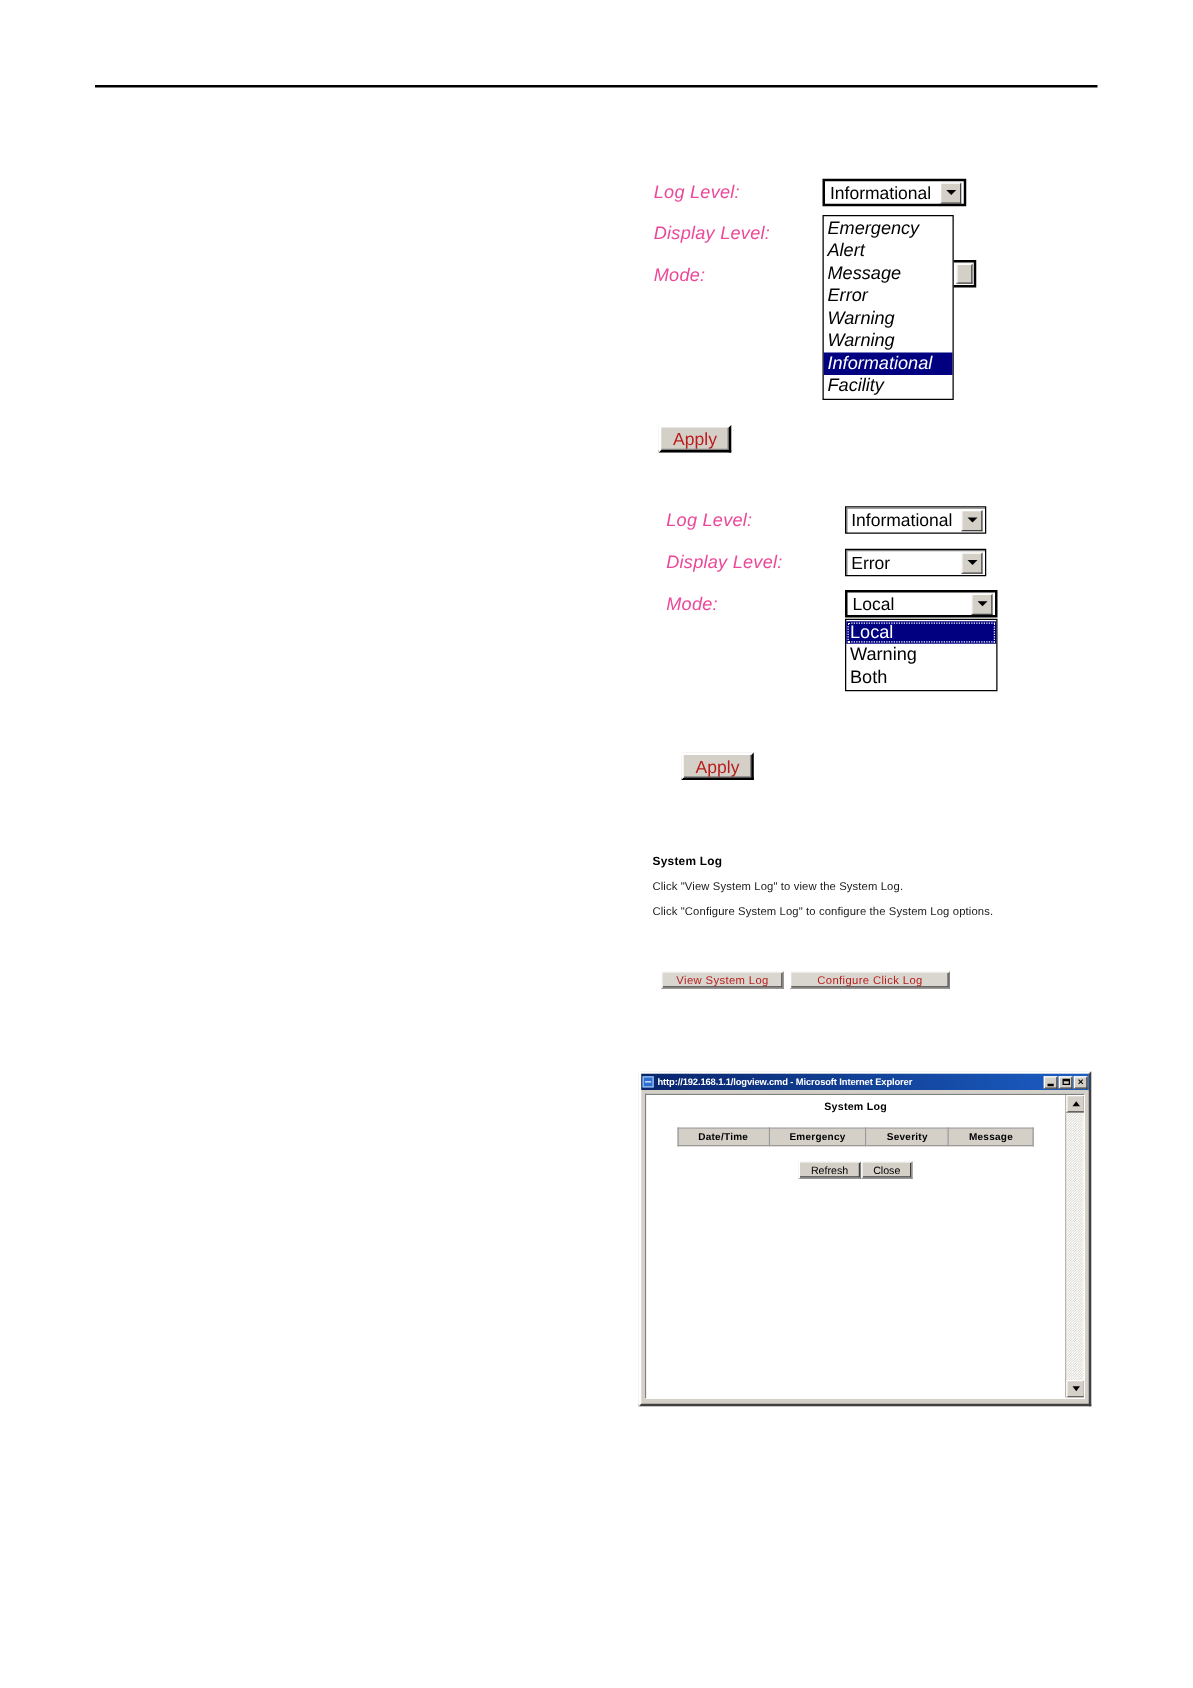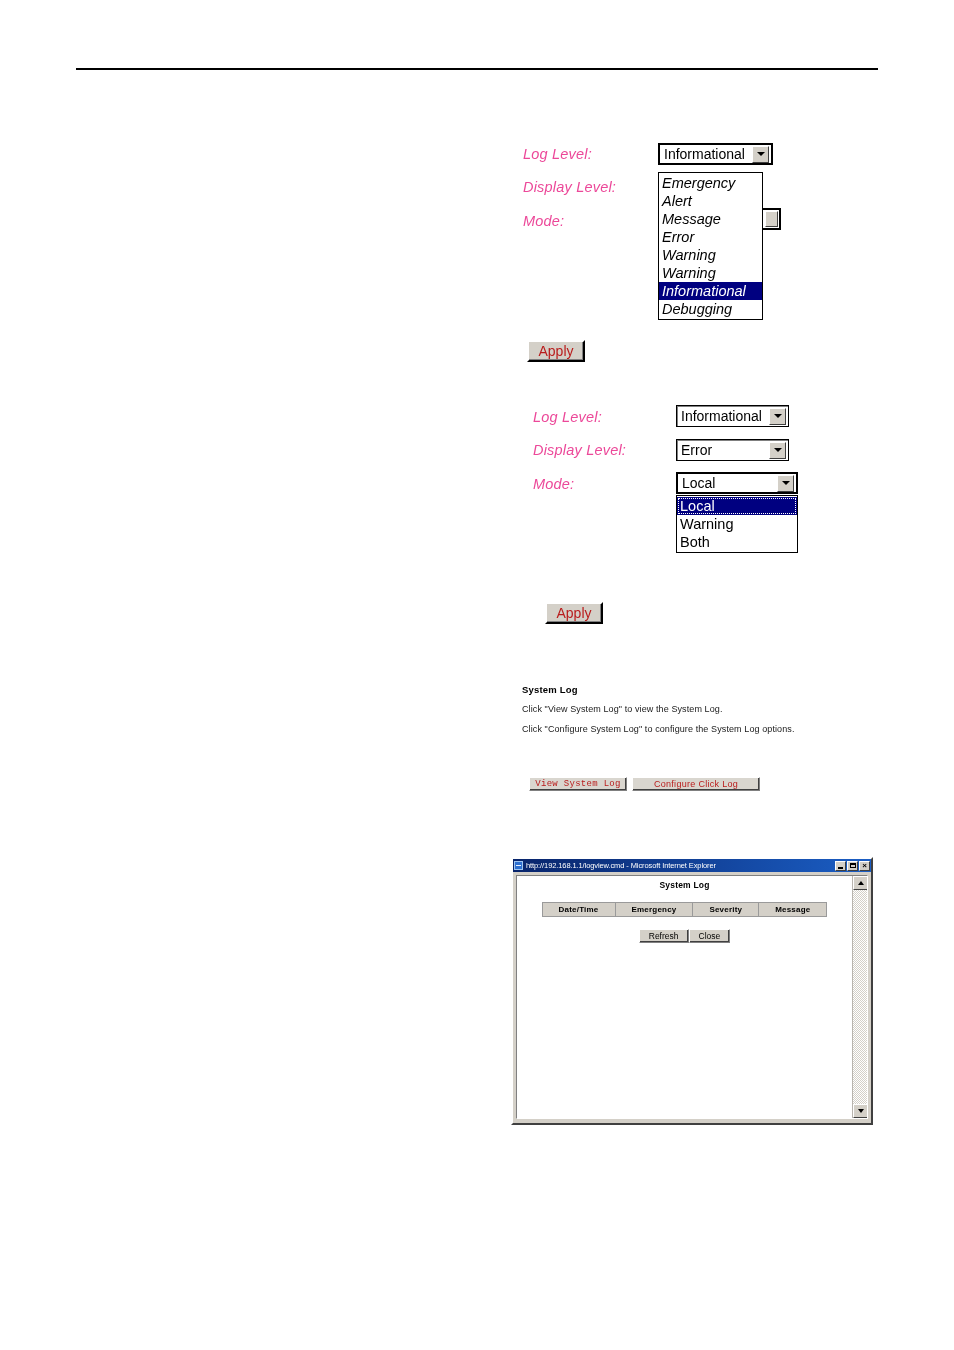--- a/index.html
+++ b/index.html
@@ -217,21 +217,21 @@
   .ie-favicon::after {
     content: "";
     position: absolute;
     left: 1px; top: 3px; right: 1px; height: 1px;
     background: #e8f0ff;
   }
   .ie-title-text {
     flex: 1 1 auto;
     font-size: 7.5px;
     color: #ffffff;
-    font-weight: normal;
+    font-weight: bold;
     white-space: nowrap;
     overflow: hidden;
     letter-spacing: -.1px;
   }
   .ie-winbtns { flex: 0 0 auto; display: flex; gap: 1px; }
   .ie-winbtn {
     width: 11px; height: 10px;
     background: #d4d0c8;
     border-top: 1px solid #ffffff;
     border-left: 1px solid #ffffff;
@@ -373,21 +373,21 @@
 </div>
 
 <div class="dropdown-list" style="left:658px; top:172px; width:105px;font-style:italic;">
   <div class="opt">Emergency</div>
   <div class="opt">Alert</div>
   <div class="opt">Message</div>
   <div class="opt">Error</div>
   <div class="opt">Warning</div>
   <div class="opt">Warning</div>
   <div class="opt selected">Informational</div>
-  <div class="opt">Debugging</div>
+  <div class="opt">Facility</div>
 </div>
 
 <div class="btn95" style="left:527px; top:340px; width:58px; height:22px;">
   <span>Apply</span>
 </div>
 
 <div class="abs" style="left:533px; top:408px;">
   <span class="form-label">Log Level:</span>
 </div>
 <div class="abs" style="left:533px; top:441px;">
@@ -421,21 +421,21 @@
 <div class="btn95" style="left:545px; top:602px; width:58px; height:22px;">
   <span>Apply</span>
 </div>
 
 <div class="help-block">
   <div class="help-title">System Log</div>
   <div class="help-p">Click "View System Log" to view the System Log.</div>
   <div class="help-p">Click "Configure System Log" to configure the System Log options.</div>
 </div>
 
-<div class="btn95 small" style="left:529px; top:777px; width:98px; height:14px;font-family:Liberation Mono, monospace;">
+<div class="btn95 small" style="left:529px; top:777px; width:98px; height:14px;">
   <span>View System Log</span>
 </div>
 <div class="btn95 small" style="left:632px; top:777px; width:128px; height:14px;">
   <span>Configure Click Log</span>
 </div>
 
 <div class="ie-window">
 
   <div class="ie-titlebar">
     <span class="ie-favicon"></span>

